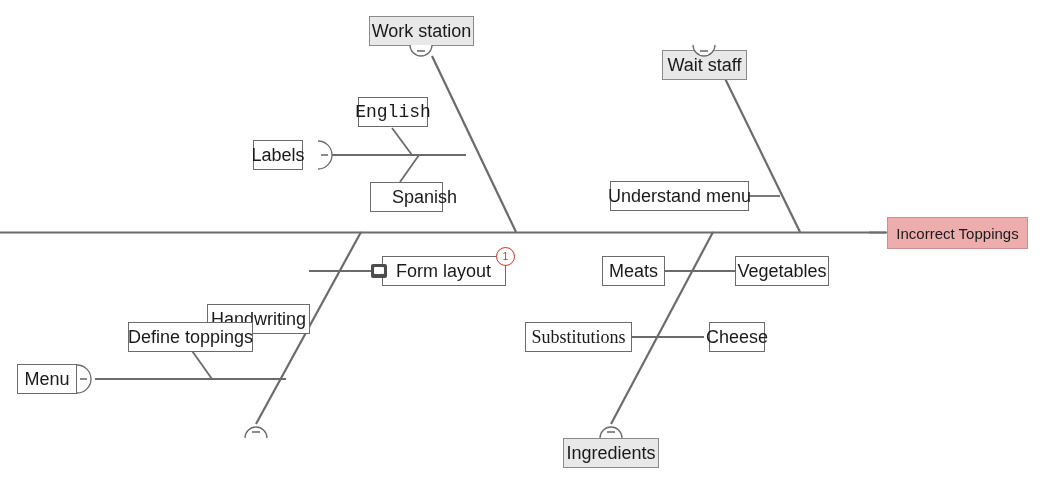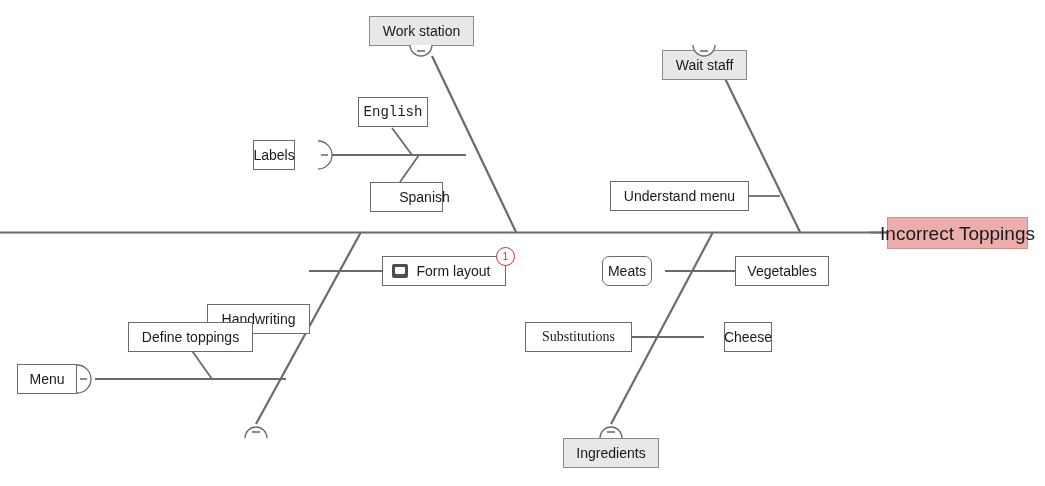--- a/index.html
+++ b/index.html
@@ -26,40 +26,40 @@
   }
   .node {
     position: absolute;
     box-sizing: border-box;
     display: flex;
     align-items: center;
     justify-content: center;
     border: 1px solid #6b6b6b;
     background: #ffffff;
     color: #1a1a1a;
-    font-size: 14px;
+    font-size: 18px;
     line-height: 1;
     white-space: nowrap;
     height: 30px;
     padding: 0 12px;
   }
   .node.cat {
     background: #e8e8e8;
     border: 1px solid #8a8a8a;
   }
   .node.effect {
     background: #edadad;
     border: 1px solid #cf8e8e;
     height: 32px;
-    font-size: 19px;
+    font-size: 15px;
   }
   .node.withicon {
     padding-left: 8px;
     padding-right: 14px;
-    justify-content: center;
+    justify-content: flex-end;
   }
   .note-icon {
     width: 16px;
     height: 14px;
     border-radius: 2px;
     background: #4d4d4d;
     margin-right: 9px;
     position: relative;
     flex: 0 0 auto;
   }
@@ -157,21 +157,21 @@
   </svg>
 
   <div class="node" style="left:358px; top:97px; width:70px;font-family:Liberation Mono, monospace;">
     <span>English</span>
   </div>
 
   <div class="node" style="left:370px; top:182px; width:73px;padding-left:48px;">
     <span>Spanish</span>
   </div>
 
-  <div class="node" style="left:253px; top:140px; width:42px;">
+  <div class="node" style="left:253px; top:140px; width:50px;">
     <span>Labels</span>
   </div>
   <svg class="collapse-half" style="left:317px; top:140px;" viewBox="0 0 24 30" xmlns="http://www.w3.org/2000/svg">
     <path d="M 1 1 A 14 14 0 0 1 1 29" fill="#ffffff" stroke="#6b6b6b" stroke-width="1.3"></path>
     <line x1="4" y1="15" x2="11" y2="15" stroke="#4d4d4d" stroke-width="1.3"></line>
   </svg>
 
   <div class="node" style="left:610px; top:181px; width:139px;">
     <span>Understand menu</span>
   </div>
@@ -185,37 +185,37 @@
   </div>
 
   <div class="node withicon" style="left:382px; top:256px; width:124px;">
     <span class="note-icon"></span>
     <span>Form layout</span>
   </div>
   <div class="badge" style="left:496px; top:247px;">
     <span>1</span>
   </div>
 
-  <div class="node" style="left:602px; top:256px; width:50px;border-radius:7px;">
+  <div class="node" style="left:602px; top:256px; width:63px;">
     <span>Meats</span>
   </div>
 
   <div class="node" style="left:735px; top:256px; width:94px;">
     <span>Vegetables</span>
   </div>
 
   <div class="node" style="left:128px; top:322px; width:125px;">
     <span>Define toppings</span>
   </div>
 
   <div class="node" style="left:525px; top:322px; width:107px;font-family:Liberation Serif, serif;">
     <span>Substitutions</span>
   </div>
 
-  <div class="node" style="left:724px; top:322px; width:48px;">
+  <div class="node" style="left:709px; top:322px; width:56px;">
     <span>Cheese</span>
   </div>
 
   <div class="node" style="left:17px; top:364px; width:60px;">
     <span>Menu</span>
   </div>
   <svg class="collapse-half" style="left:76px; top:364px;" viewBox="0 0 24 30" xmlns="http://www.w3.org/2000/svg">
     <path d="M 1 1 A 14 14 0 0 1 1 29" fill="#ffffff" stroke="#6b6b6b" stroke-width="1.3"></path>
     <line x1="4" y1="15" x2="11" y2="15" stroke="#4d4d4d" stroke-width="1.3"></line>
   </svg>

